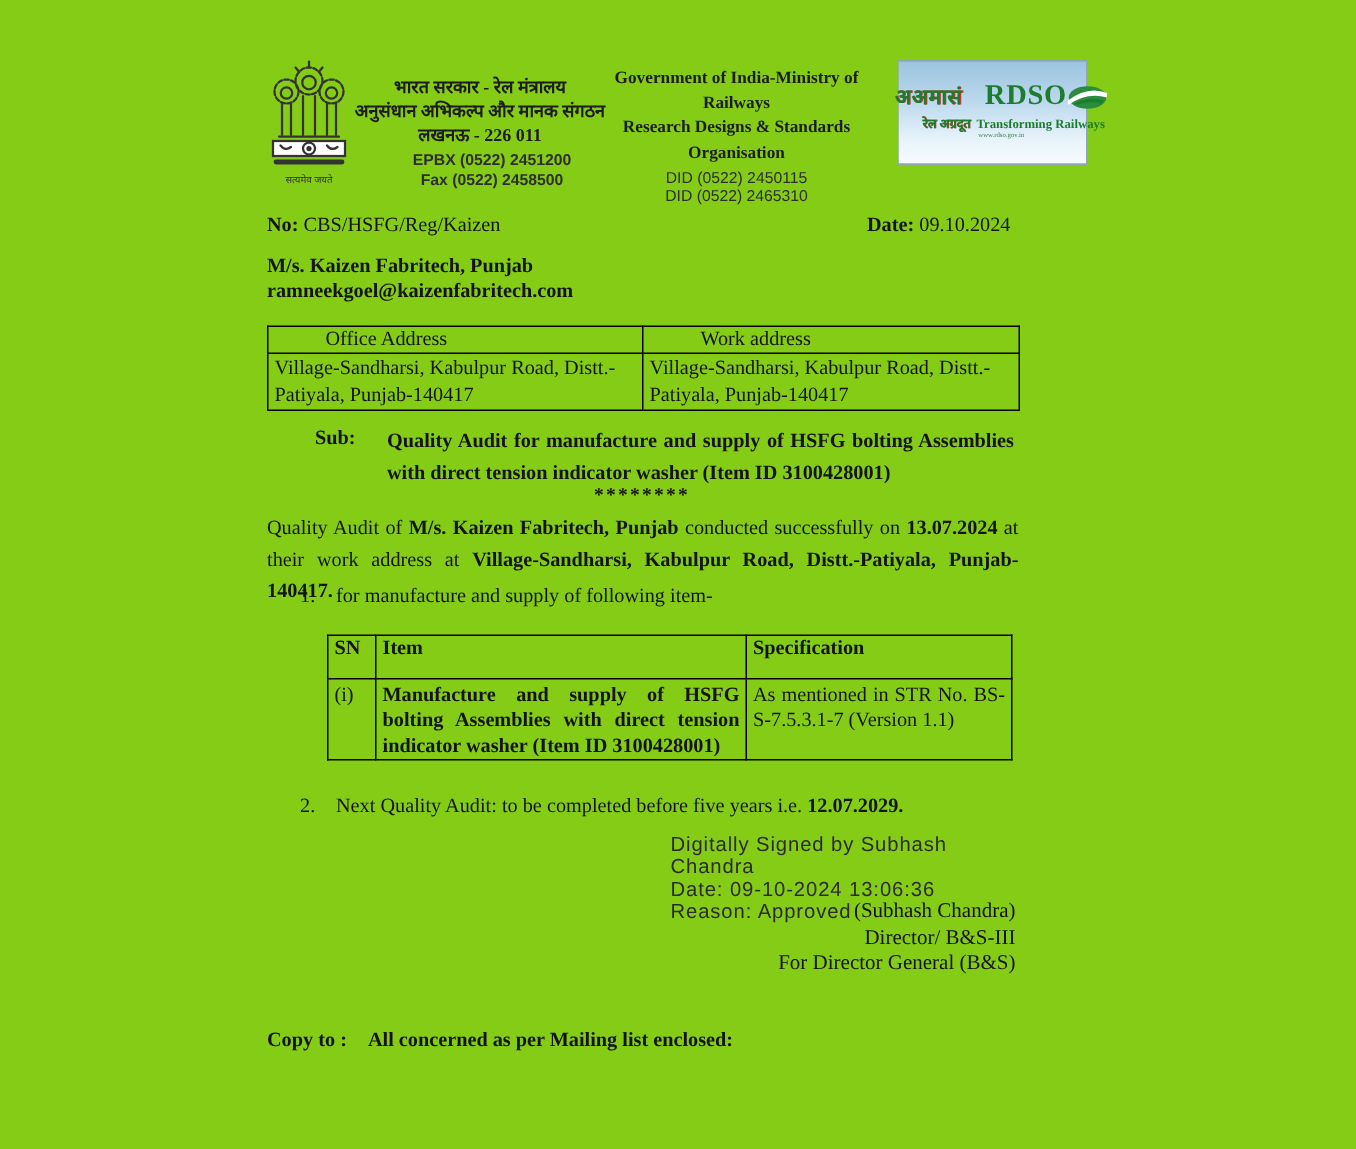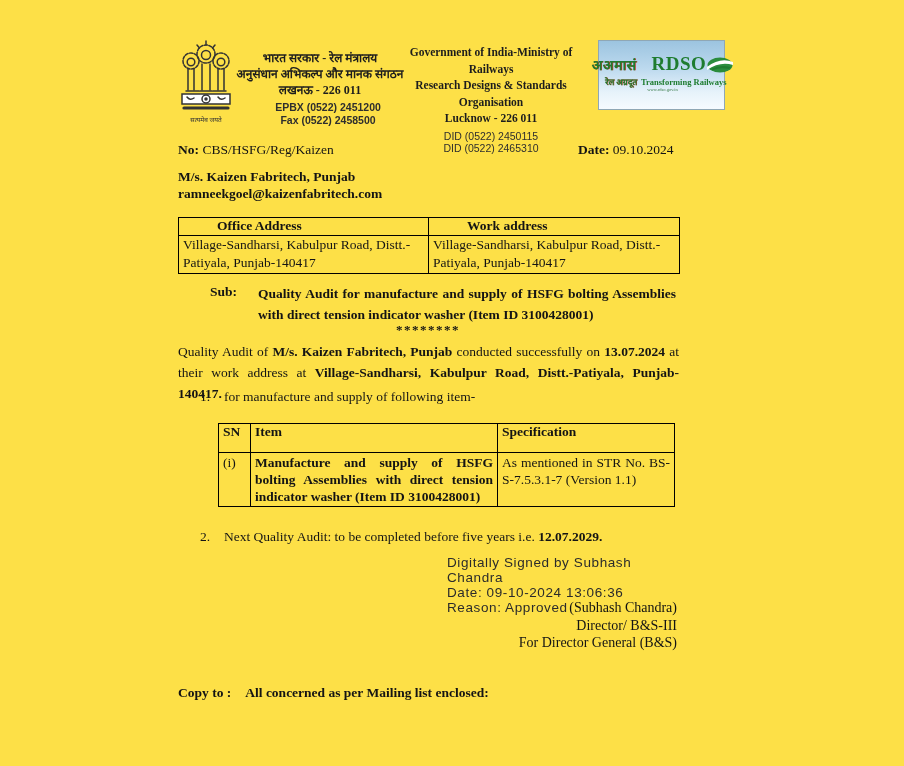--- a/index.html
+++ b/index.html
@@ -1,36 +1,36 @@
 <!DOCTYPE html>
 <html><head>
 <meta charset="utf-8">
 <style>
   * { margin:0; padding:0; box-sizing:border-box; }
   html,body { background:#e8e8e8; }
   .page {
     position:relative; width:904px; height:766px; margin:0 auto;
-    background:#fde047; color:#141414; overflow:hidden;
+    background:#84cc16; color:#141414; overflow:hidden;
     font-family:"Liberation Serif","DejaVu Serif",serif; font-size:13.5px;
   }
   .abs { position:absolute; }
 
   
   .emblem { left:177px; top:38px; width:58px; height:88px; }
   .hindi-block { left:234px; top:50px; width:172px; text-align:center;
     font-weight:bold; font-size:12px; line-height:16px; color:#1d1d1d; }
   .phone-block { margin-top:3px; margin-left:16px; text-align:center;
     font-family:"Liberation Sans","DejaVu Sans",sans-serif;
     font-size:10.5px; font-weight:bold; line-height:12.5px; color:#2e2e2e; }
   .eng-block { left:395px; top:44px; width:192px; text-align:center;
     font-weight:bold; font-size:11.5px; line-height:16.5px; color:#1d1d1d; }
   .did-block { margin-top:3px; font-family:"Liberation Sans","DejaVu Sans",sans-serif;
     font-size:10.5px; font-weight:normal; line-height:12px; color:#2e2e2e; }
   .rdso-logo { left:598px; top:40px; width:127px; height:70px;
-    border:1px solid #8fa7b5; padding:3px 4px 2px 6px; text-align:center;
+    border:1px solid #8fa7b5; padding:3px 4px 2px 16px; text-align:center;
     background:linear-gradient(180deg,#9cc4e0 0%,#bcd9ee 40%,#e6f2fa 75%,#f6fbff 100%); }
   .rdso-row { display:flex; align-items:center; justify-content:center; gap:1px; margin-top:9px; }
   .rdso-abbr { font-weight:bold; font-size:14px; color:#1e7c2f;
     text-shadow:0.7px 0 0 #c0392b; letter-spacing:0.5px; }
   .rdso-acronym { font-family:Liberation Serif, serif;
     font-weight:bold; font-size:19px; color:#1e7c2f; letter-spacing:0.5px; margin-left:14px; }
   .rdso-tagline { margin-top:1px; font-size:8.5px; font-weight:bold; color:#1e7c2f; white-space:nowrap; }
   .rdso-tagline .tag-hindi { color:#1e7c2f; text-shadow:0.5px 0 0 #c0392b; margin-right:4px; }
   .rdso-url { font-size:4.5px; color:#3a7c4a; }
 
@@ -40,21 +40,21 @@
   .date-wrap { position:absolute; left:400px; top:0; white-space:nowrap; }
 
   .addressee { left:178px; top:169px; font-weight:bold; line-height:16.5px; }
 
   
   .addr-table { left:178px; top:217px; width:501px; }
   table { border-collapse:collapse; table-layout:fixed; width:100%; }
   .addr-table table, .item-table table { border:1.6px solid #000; }
   td, th { border:1px solid #000; padding:0 4px; vertical-align:top;
     font-size:13.5px; text-align:left; }
-  .addr-table th { height:18px; font-weight:bold;padding-left:38px; }
+  .addr-table th { height:18px; font-weight:normal;padding-left:38px; }
   .addr-table td { line-height:17.5px; height:38px; }
 
   
   .subject { left:210px; top:284px; width:468px; display:flex; }
   .sub-label { width:48px; font-weight:bold; flex:none; }
   .sub-text { width:418px; font-weight:bold; text-align:justify; line-height:20.5px; font-size:13.5px; }
   .stars { left:178px; top:322px; width:500px; text-align:center;
     font-weight:bold; letter-spacing:1.5px; font-size:13px; }
 
   
@@ -118,21 +118,20 @@
     <div>लखनऊ - 226 011</div>
     <div class="phone-block">
       <div>EPBX (0522) 2451200</div>
       <div>Fax    (0522) 2458500</div>
     </div>
   </div>
 
   <div class="abs eng-block">
     <div>Government of India-Ministry of Railways</div>
     <div>Research Designs &amp; Standards Organisation</div>
-    <div>Lucknow - 226 011</div>
     <div class="did-block">
       <div>DID (0522) 2450115</div>
       <div>DID (0522) 2465310</div>
     </div>
   </div>
 
   <div class="abs rdso-logo">
     <div class="rdso-row">
       <span class="rdso-abbr">अअमासं</span>
       <span class="rdso-acronym">RDSO</span>

